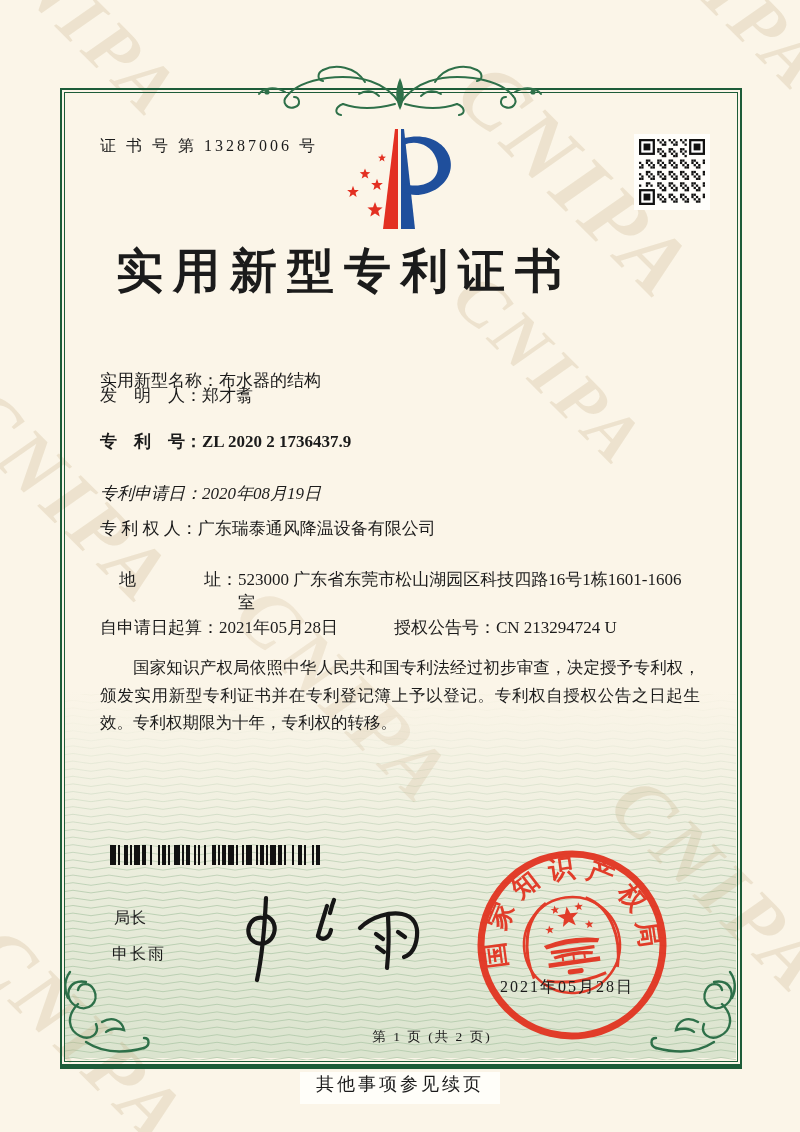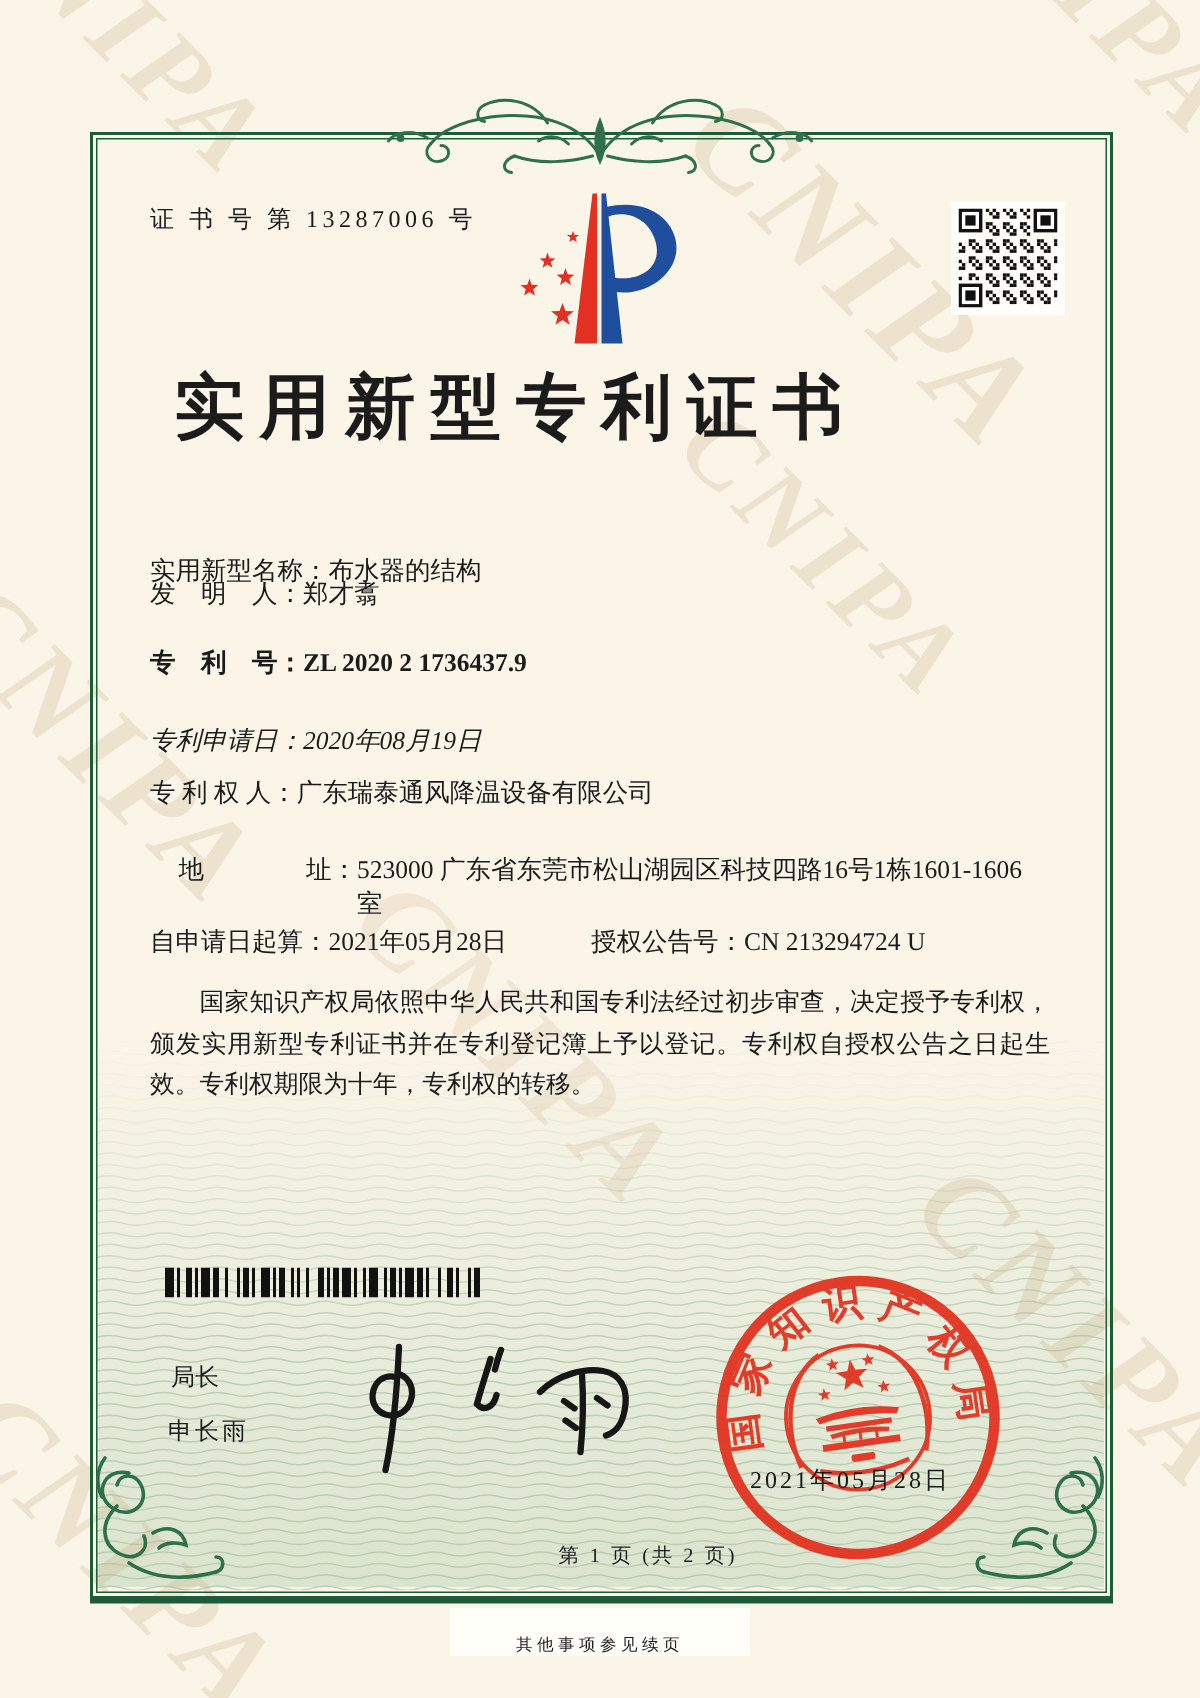--- a/index.html
+++ b/index.html
@@ -53,22 +53,22 @@
   .pair2{margin-left:56px;display:flex;}
   .bodytext{left:100px;top:654px;width:600px;font-size:16.5px;line-height:27.5px;text-align:justify;z-index:5;}
   .bodytext p{margin:0;text-indent:2em;}
   .barcode{left:110px;top:845px;z-index:5;line-height:0;}
   .sig-title{left:114px;top:908px;font-size:16px;font-family:"Liberation Sans","DejaVu Sans",sans-serif;z-index:5;}
   .sig-name{left:112px;top:944px;font-size:16px;font-family:"Liberation Sans","DejaVu Sans",sans-serif;letter-spacing:2px;z-index:5;}
   .signature{left:230px;top:892px;z-index:5;}
   .seal{left:472px;top:845px;z-index:6;opacity:.93;}
   .seal-date{left:500px;top:977px;font-size:16px;letter-spacing:2px;z-index:7;}
   .pageno{left:0;top:1028px;width:800px;text-align:center;font-size:13.5px;letter-spacing:2px;z-index:5;padding-left:32px;}
-  .slip{left:300px;top:1072px;width:200px;height:32px;background:#fffef9;display:flex;align-items:flex-end;justify-content:center;
-    font-size:11px;letter-spacing:3px;z-index:5;}
+  .slip{left:300px;top:1072px;width:200px;height:32px;background:#fffef9;display:flex;align-items:flex-start;justify-content:center;
+    font-size:18px;letter-spacing:3px;z-index:5;}
 </style>
 </head>
 <body>
 
 <div class="abs" style="inset:0">
 
   <div class="wm wm1">CNIPA</div>
   <div class="wm wm2">CNIPA</div>
   <div class="wm wm3">CNIPA</div>
   <div class="wm wm4">CNIPA</div>

